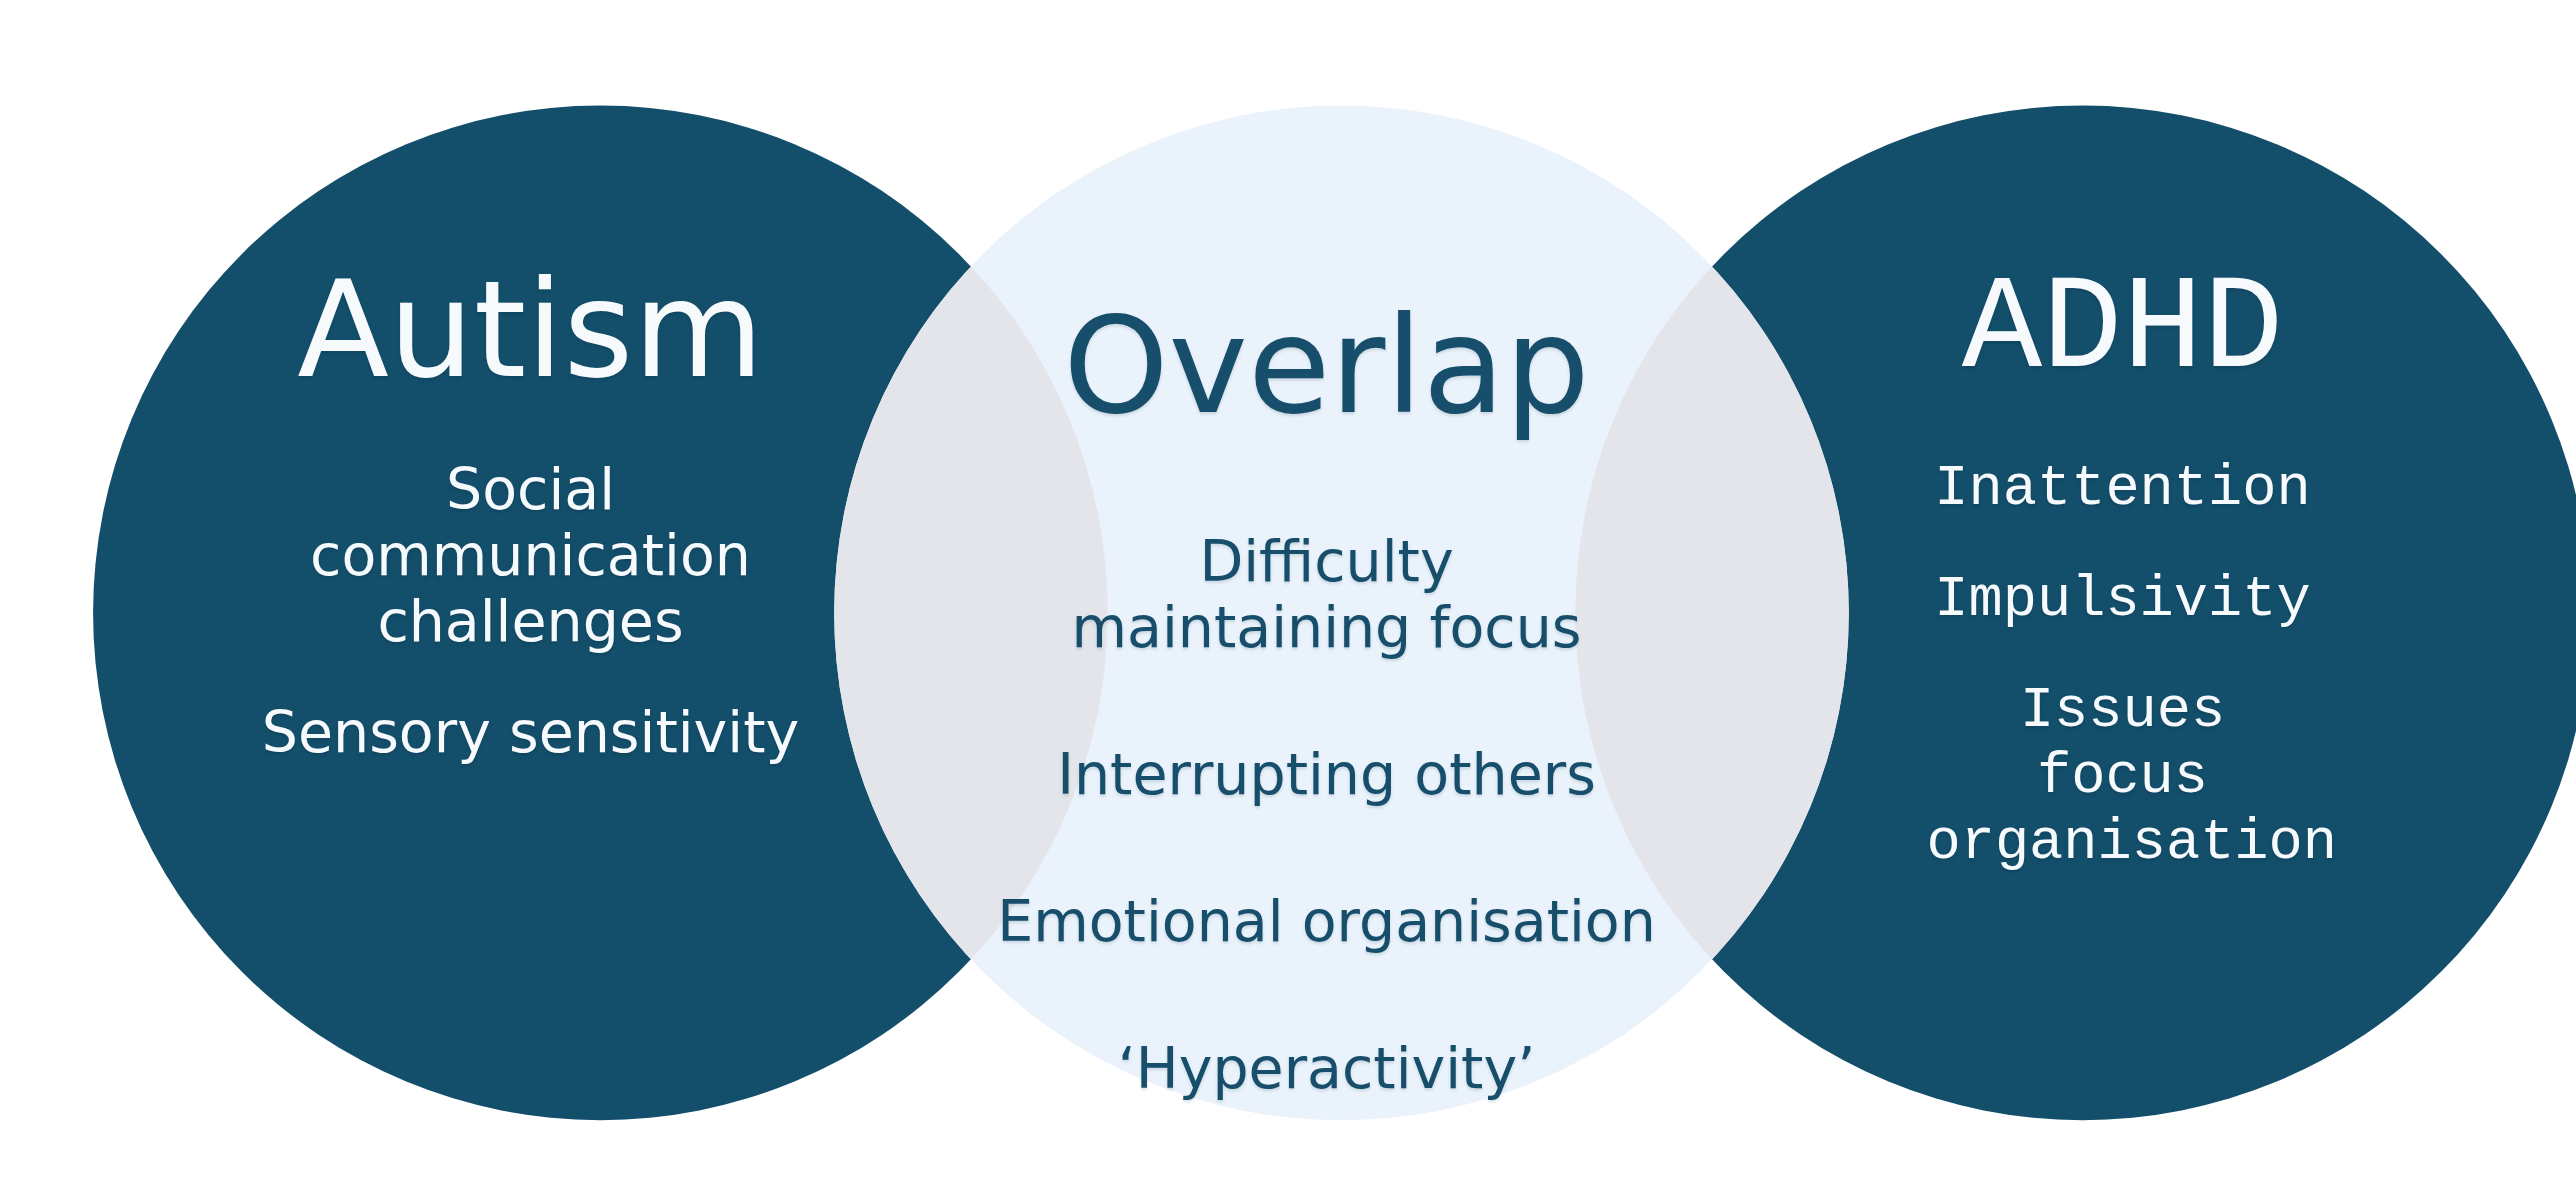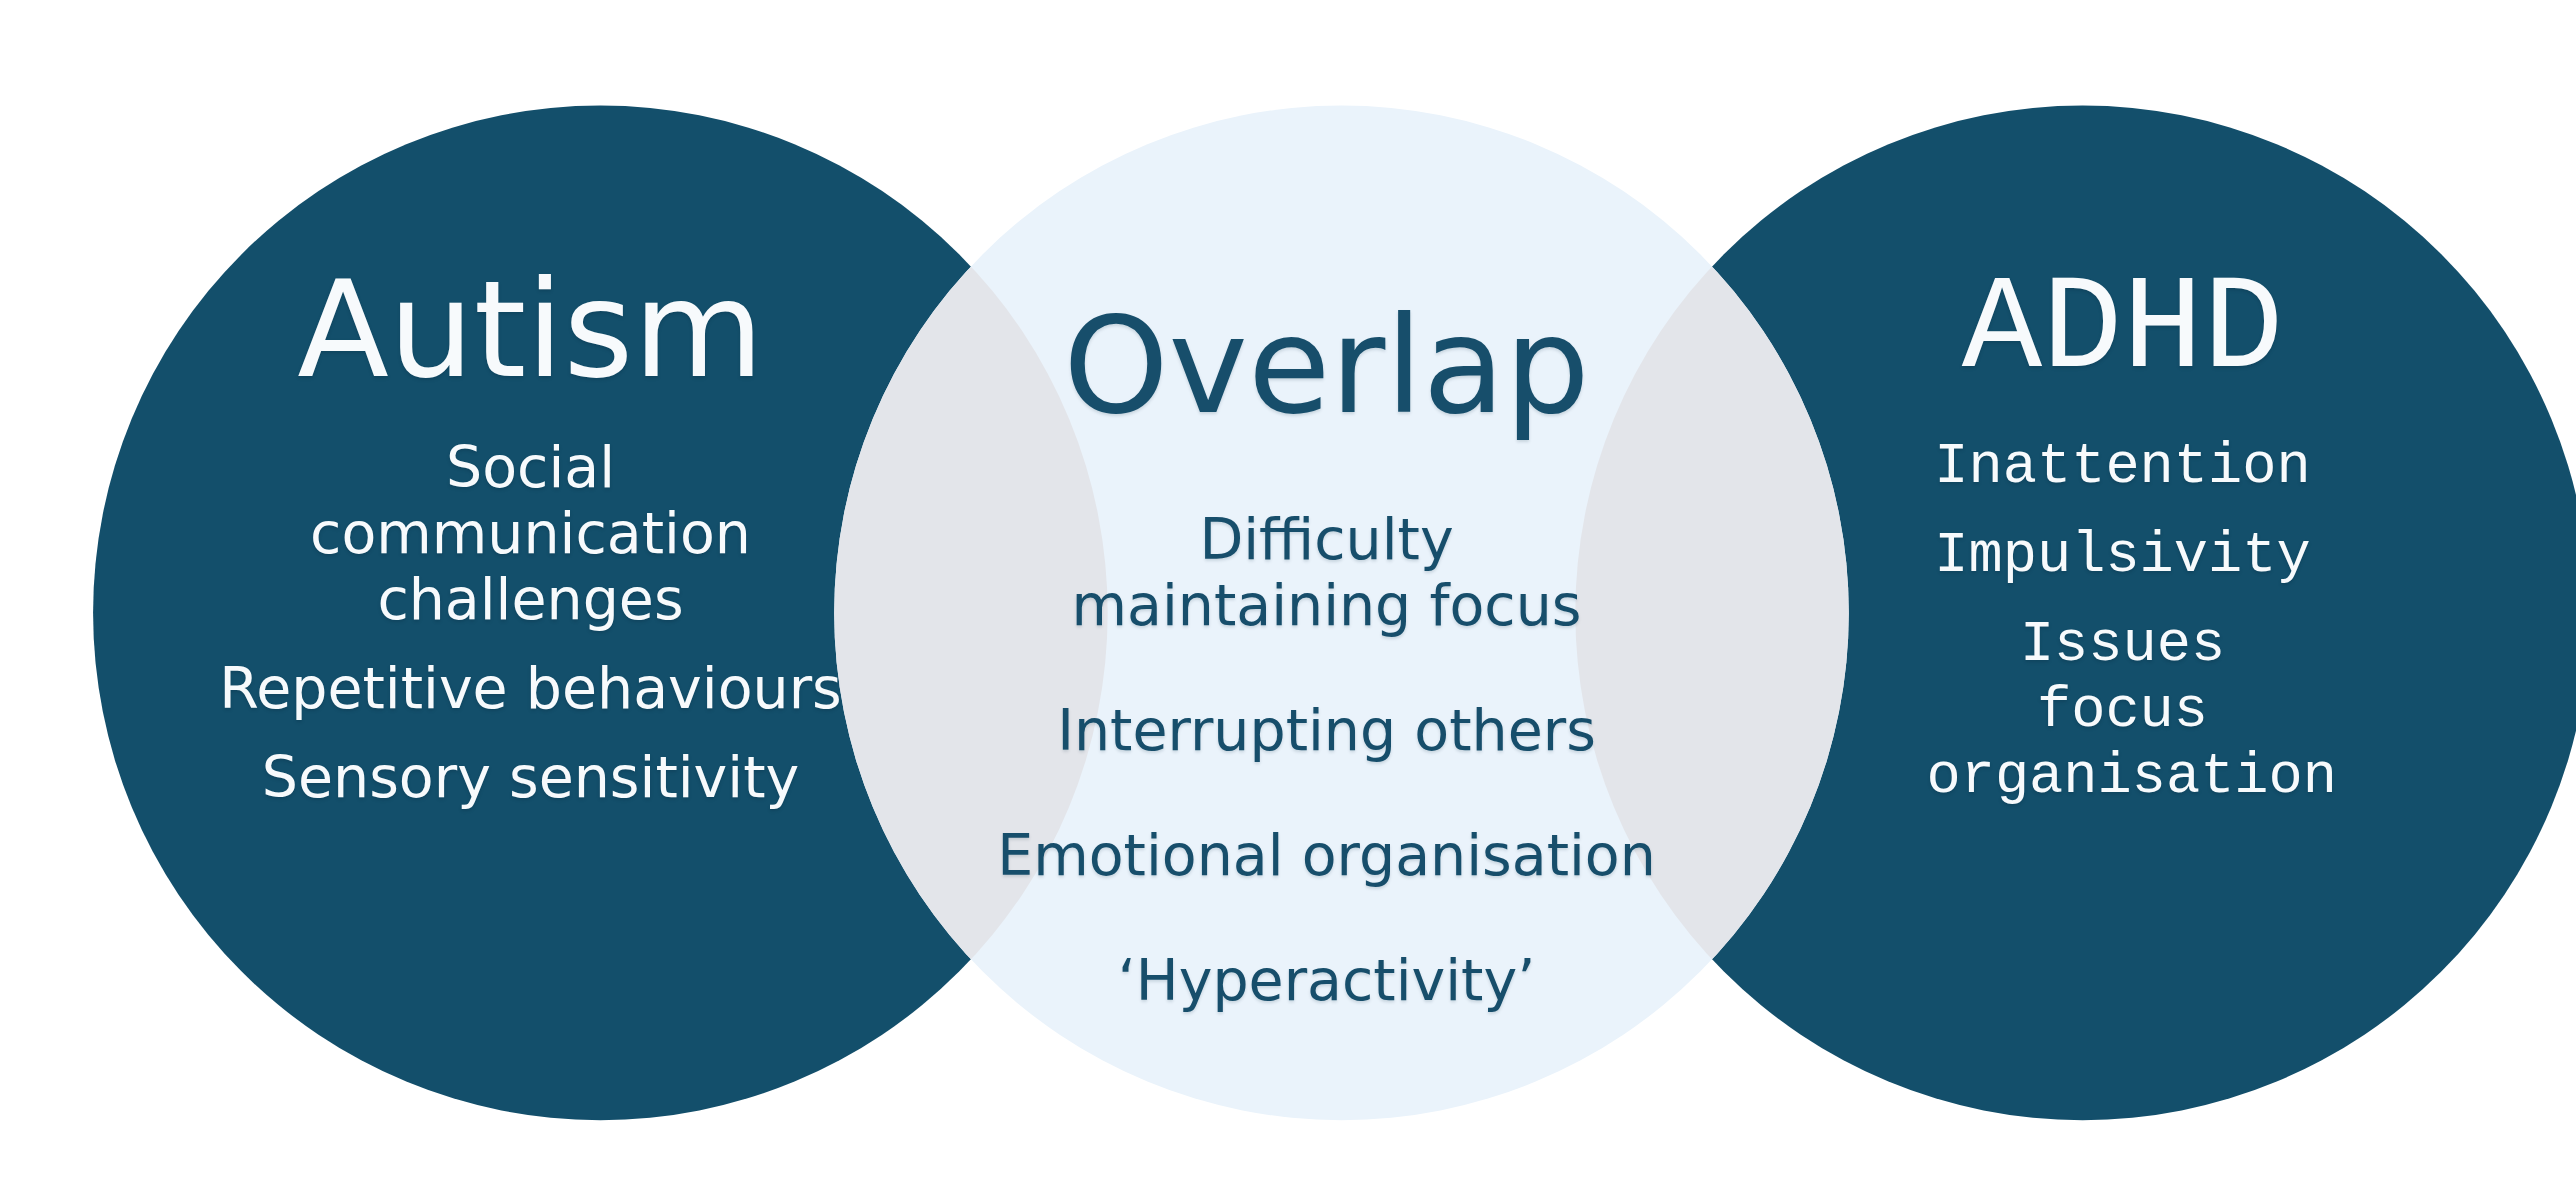--- a/index.html
+++ b/index.html
@@ -22,21 +22,21 @@
     height: 1200px;
     display: block;
   }
   .col {
     position: absolute;
     top: 250px;
     width: 773px;
     display: flex;
     flex-direction: column;
     align-items: center;
-    row-gap: 23px;
+    row-gap: 45px;
     text-align: center;
   }
   .col-left   { left: 144px;  }   
   .col-center { left: 940px; }   
   .col-right  { left: 1736px; font-family: Liberation Mono, monospace; }   
 
   .title {
     margin: 0;
     font-size: 134px;
     line-height: 1.2;
@@ -77,21 +77,20 @@
     <circle cx="4043" cy="1190" r="985" fill="#134F6B"></circle>
     <circle cx="2604" cy="1190" r="985" fill="#EAF3FB"></circle>
 
     <circle cx="2604" cy="1190" r="985" clip-path="url(#clip-left-circle)" fill="#E3E5EA"></circle>
     <circle cx="2604" cy="1190" r="985" clip-path="url(#clip-right-circle)" fill="#E3E5EA"></circle>
   </svg>
 
   <div class="col col-left">
     <h1 class="title on-dark">Autism</h1>
     <p class="item on-dark mw-900">Social communication challenges</p>
-    <p class="item on-dark">Repetitive behaviours</p>
     <p class="item on-dark">Sensory sensitivity</p>
   </div>
 
   <div class="col col-center">
     <h1 class="title on-light">Overlap</h1>
     <p class="item on-light mw-1050">Difficulty maintaining focus</p>
     <p class="item on-light">Interrupting others</p>
     <p class="item on-light">Emotional organisation</p>
     <p class="item on-light">‘Hyperactivity’</p>
   </div>

